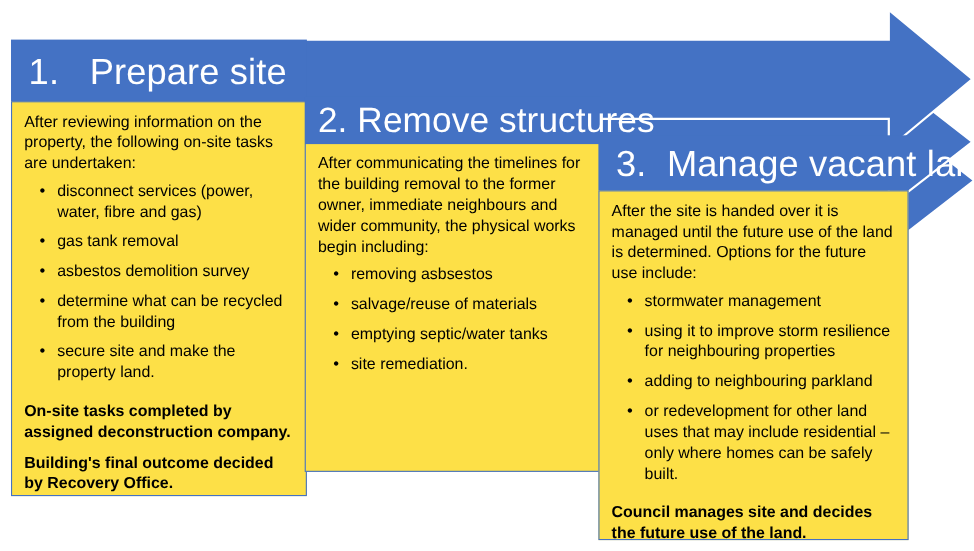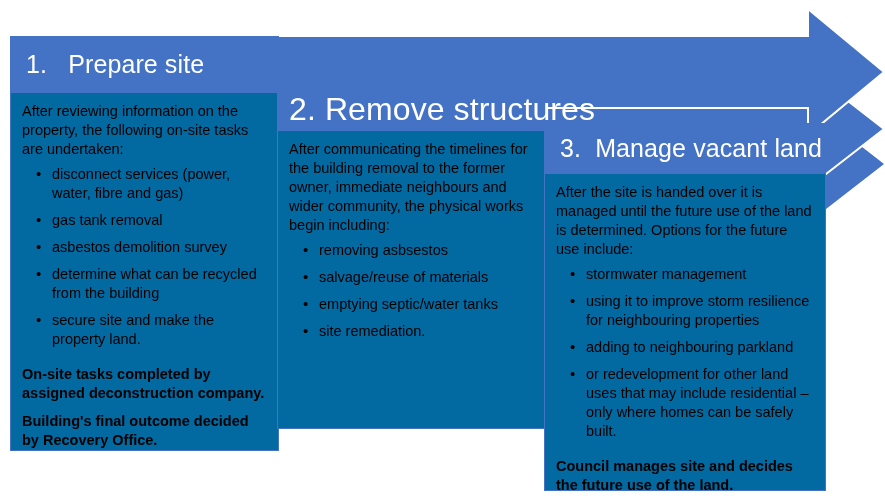--- a/index.html
+++ b/index.html
@@ -34,32 +34,32 @@
   
   .step-panel {
     position: absolute;
     z-index: 2;
     box-sizing: border-box;
   }
   .step-header {
     box-sizing: border-box;
     background: #4472C4;
     color: #ffffff;
-    font-size: 25px;
+    font-size: 33px;
     line-height: 1;
     font-weight: 400;
     display: flex;
     align-items: center;
     white-space: pre;
     padding-left: 16px;
     letter-spacing: .1px;
   }
   .step-body {
     box-sizing: border-box;
-    background: #0369a1;
+    background: #fde047;
     border: 1px solid #4472C4;
     padding: 9px 12px 8px 11px;
     color: #000000;
     font-size: 14.5px;
     line-height: 1.31;
   }
   .step-body p {
     margin: 0 0 2px 0;
   }
   .step-body ul {

